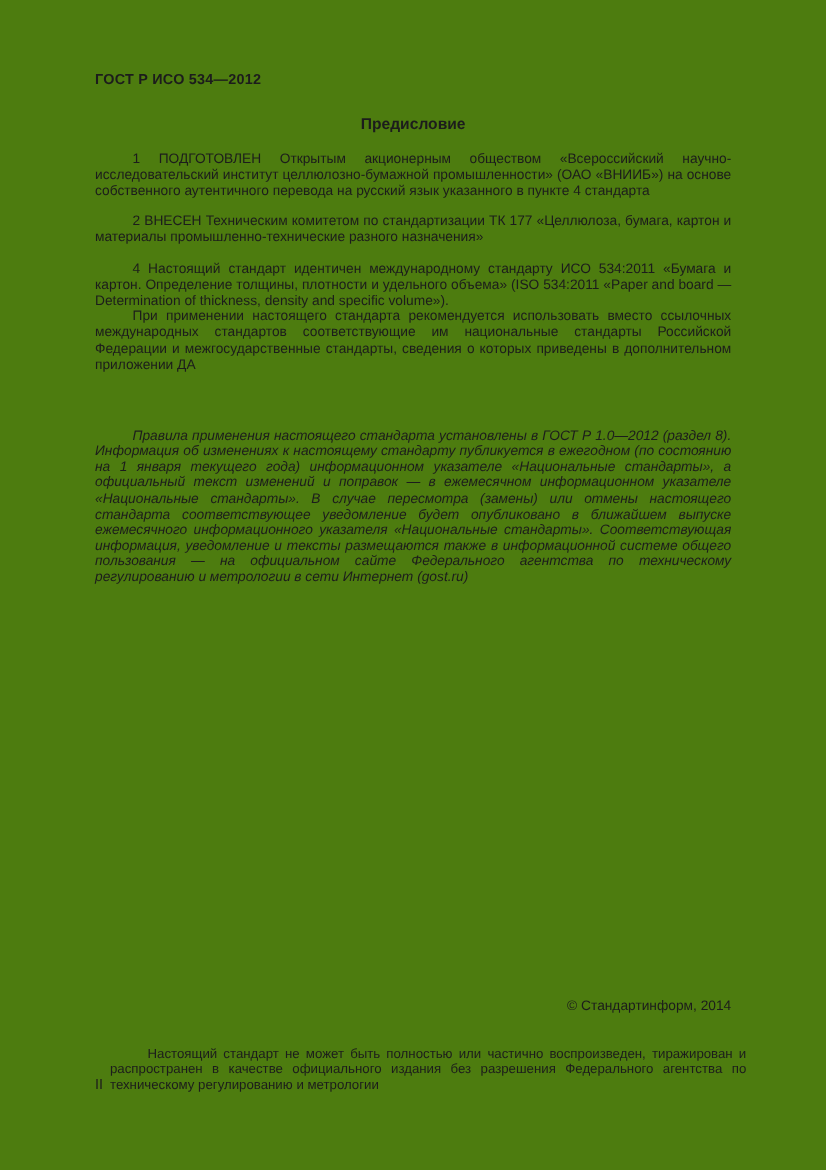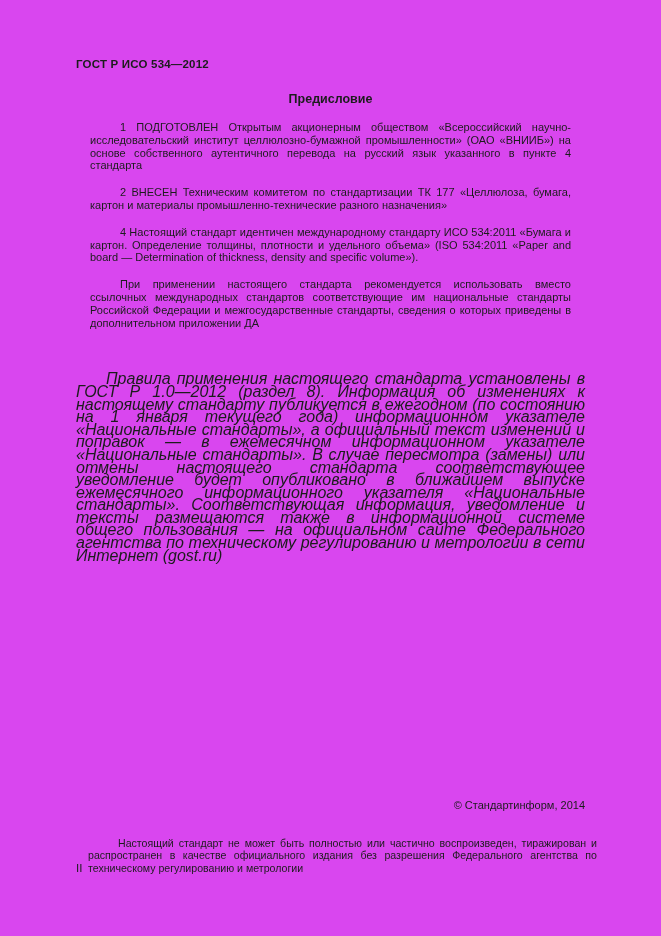--- a/index.html
+++ b/index.html
@@ -4,21 +4,21 @@
 <style>
   html, body {
     margin: 0;
     padding: 0;
     background: #ffffff;
   }
   .page {
     position: relative;
     width: 661px;
     height: 936px;
-    background: #d946ef;
+    background: #4d7c0f;
     font-family: "Liberation Sans", sans-serif;
     color: #1c1c1c;
     overflow: hidden;
   }
   .content {
     position: absolute;
     left: 76px;
     top: 58px;
     width: 509px;
   }
@@ -27,37 +27,37 @@
     font-size: 11.5px;
     letter-spacing: 0.2px;
   }
   .doc-title {
     margin: 22px 0 0 0;
     text-align: center;
     font-weight: bold;
     font-size: 12.5px;
   }
   .para {
-    margin: 14px;
+    margin: 0;
     margin-top: 0;
     font-size: 11px;
     line-height: 12.8px;
     text-align: justify;
     text-indent: 30px;
   }
   .para.first {
     margin-top: 15px;
   }
   .para.gap {
     margin-top: 12px;
   }
   .note {
     margin: 0;
     margin-top: 44px;
-    font-size: 16px;
+    font-size: 11px;
     line-height: 12.6px;
     font-style: italic;
     text-align: justify;
     text-indent: 30px;
   }
   .copyright {
     position: absolute;
     top: 799px;
     right: 76px;
     font-size: 11px;

